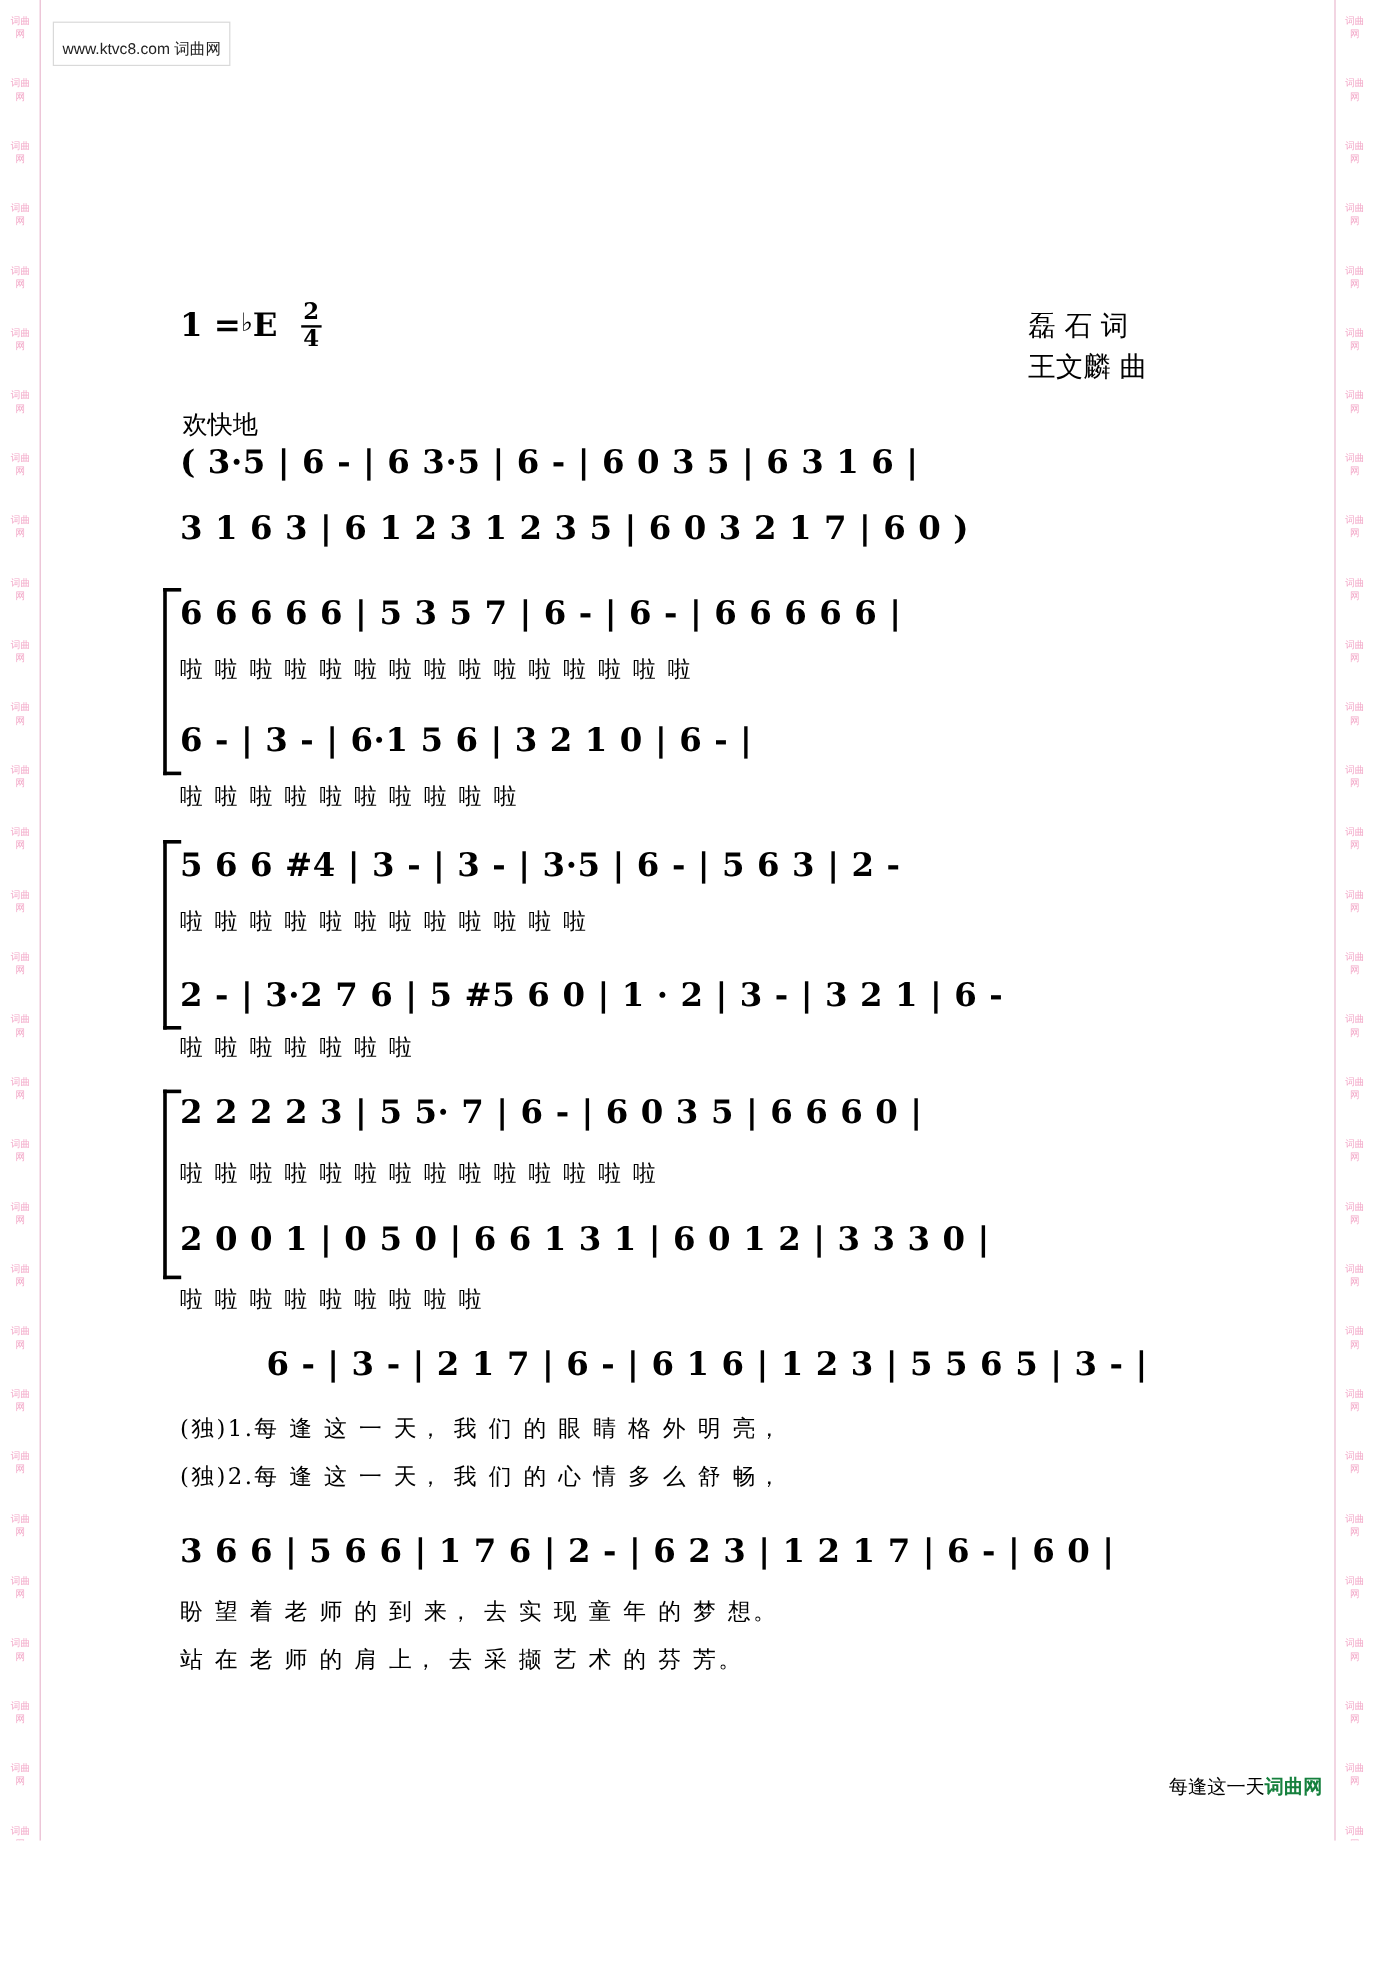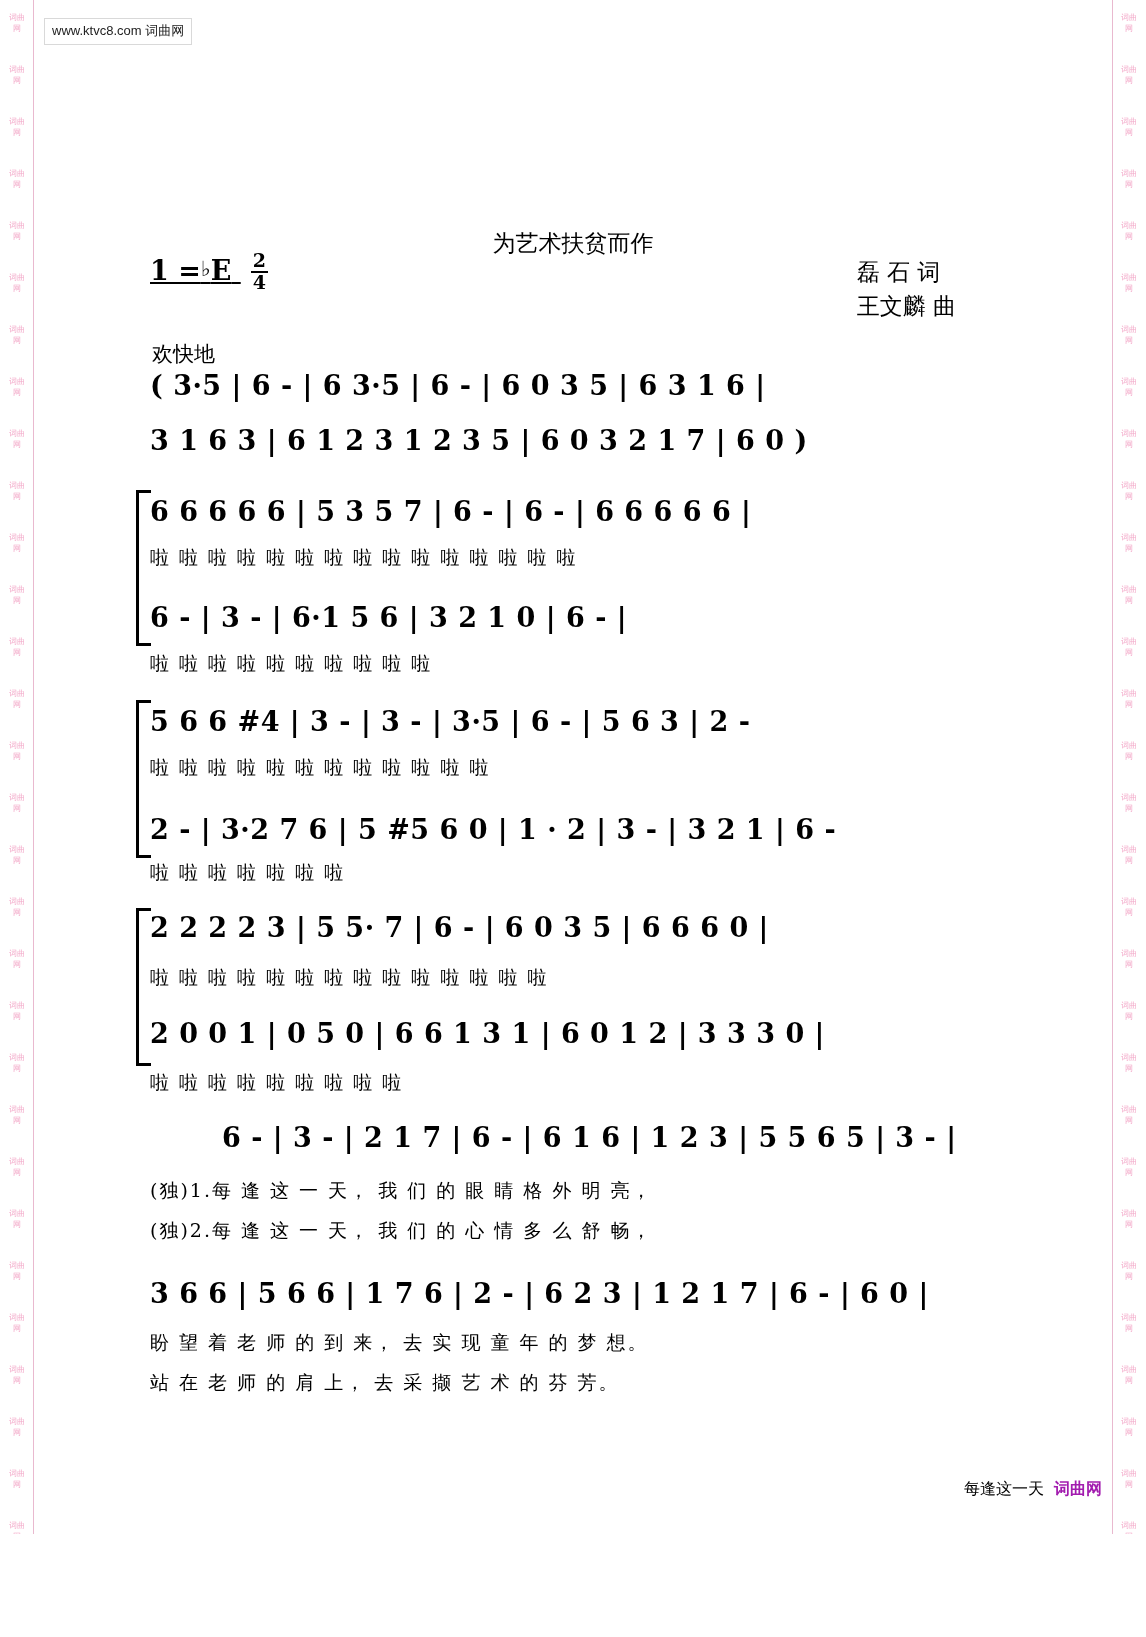--- a/index.html
+++ b/index.html
@@ -52,21 +52,21 @@
 
   .site-tag {
     position: absolute;
     left: 44px;
     top: 18px;
     border: 1px solid #d9d9d9;
     background: #fff;
     font-family: "Liberation Sans", sans-serif;
     font-size: 13px;
     color: #222;
-    padding: 3px 7px 4px 7px;
+    padding: 13px 7px 4px 7px;
     white-space: nowrap;
   }
 
   .title {
     position: absolute;
     left: 0;
     top: 140px;
     width: 1146px;
     text-align: center;
     font-family: "DejaVu Sans", sans-serif;
@@ -88,21 +88,20 @@
 
   .keysig {
     position: absolute;
     left: 150px;
     top: 252px;
     font-family: "DejaVu Serif", serif;
     font-size: 27px;
     font-weight: bold;
     color: #000;
     white-space: nowrap;
-    text-decoration: underline;
   }
   .keysig .flat { font-size: 21px; vertical-align: 4px; }
   .keysig .meter {
     display: inline-block;
     vertical-align: middle;
     text-align: center;
     font-size: 19px;
     line-height: 1.05;
     margin-left: 10px;
     position: relative;
@@ -162,23 +161,22 @@
   .bottom-note {
     position: absolute;
     right: 44px;
     bottom: 34px;
     font-family: "DejaVu Sans", sans-serif;
     font-size: 16px;
     color: #000;
     white-space: nowrap;
   }
   .bottom-note .brand {
-    color: #a21caf;
+    color: #15803d;
     font-weight: bold;
-    margin-left: 10px;
   }
 </style>
 </head>
 <body>
 
 <div class="page">
 
   <div class="wm-strip left">
       <div class="wm-cell">
         <span>词曲</span>
@@ -437,21 +435,20 @@
       <div class="wm-cell">
         <span>词曲</span>
         <span>网</span>
       </div>
     </div>
   <div class="edge-line l"></div>
   <div class="edge-line r"></div>
 
   <div class="site-tag">www.ktvc8.com 词曲网</div>
 
-  <div class="subtitle">为艺术扶贫而作</div>
 
   <div class="keysig">
     <span>1 =</span><span class="flat">♭</span><span>E</span>
     <span class="meter">
       <span class="num">2</span>
       <span class="den">4</span>
     </span>
   </div>
   <div class="tempo">欢快地</div>
 

